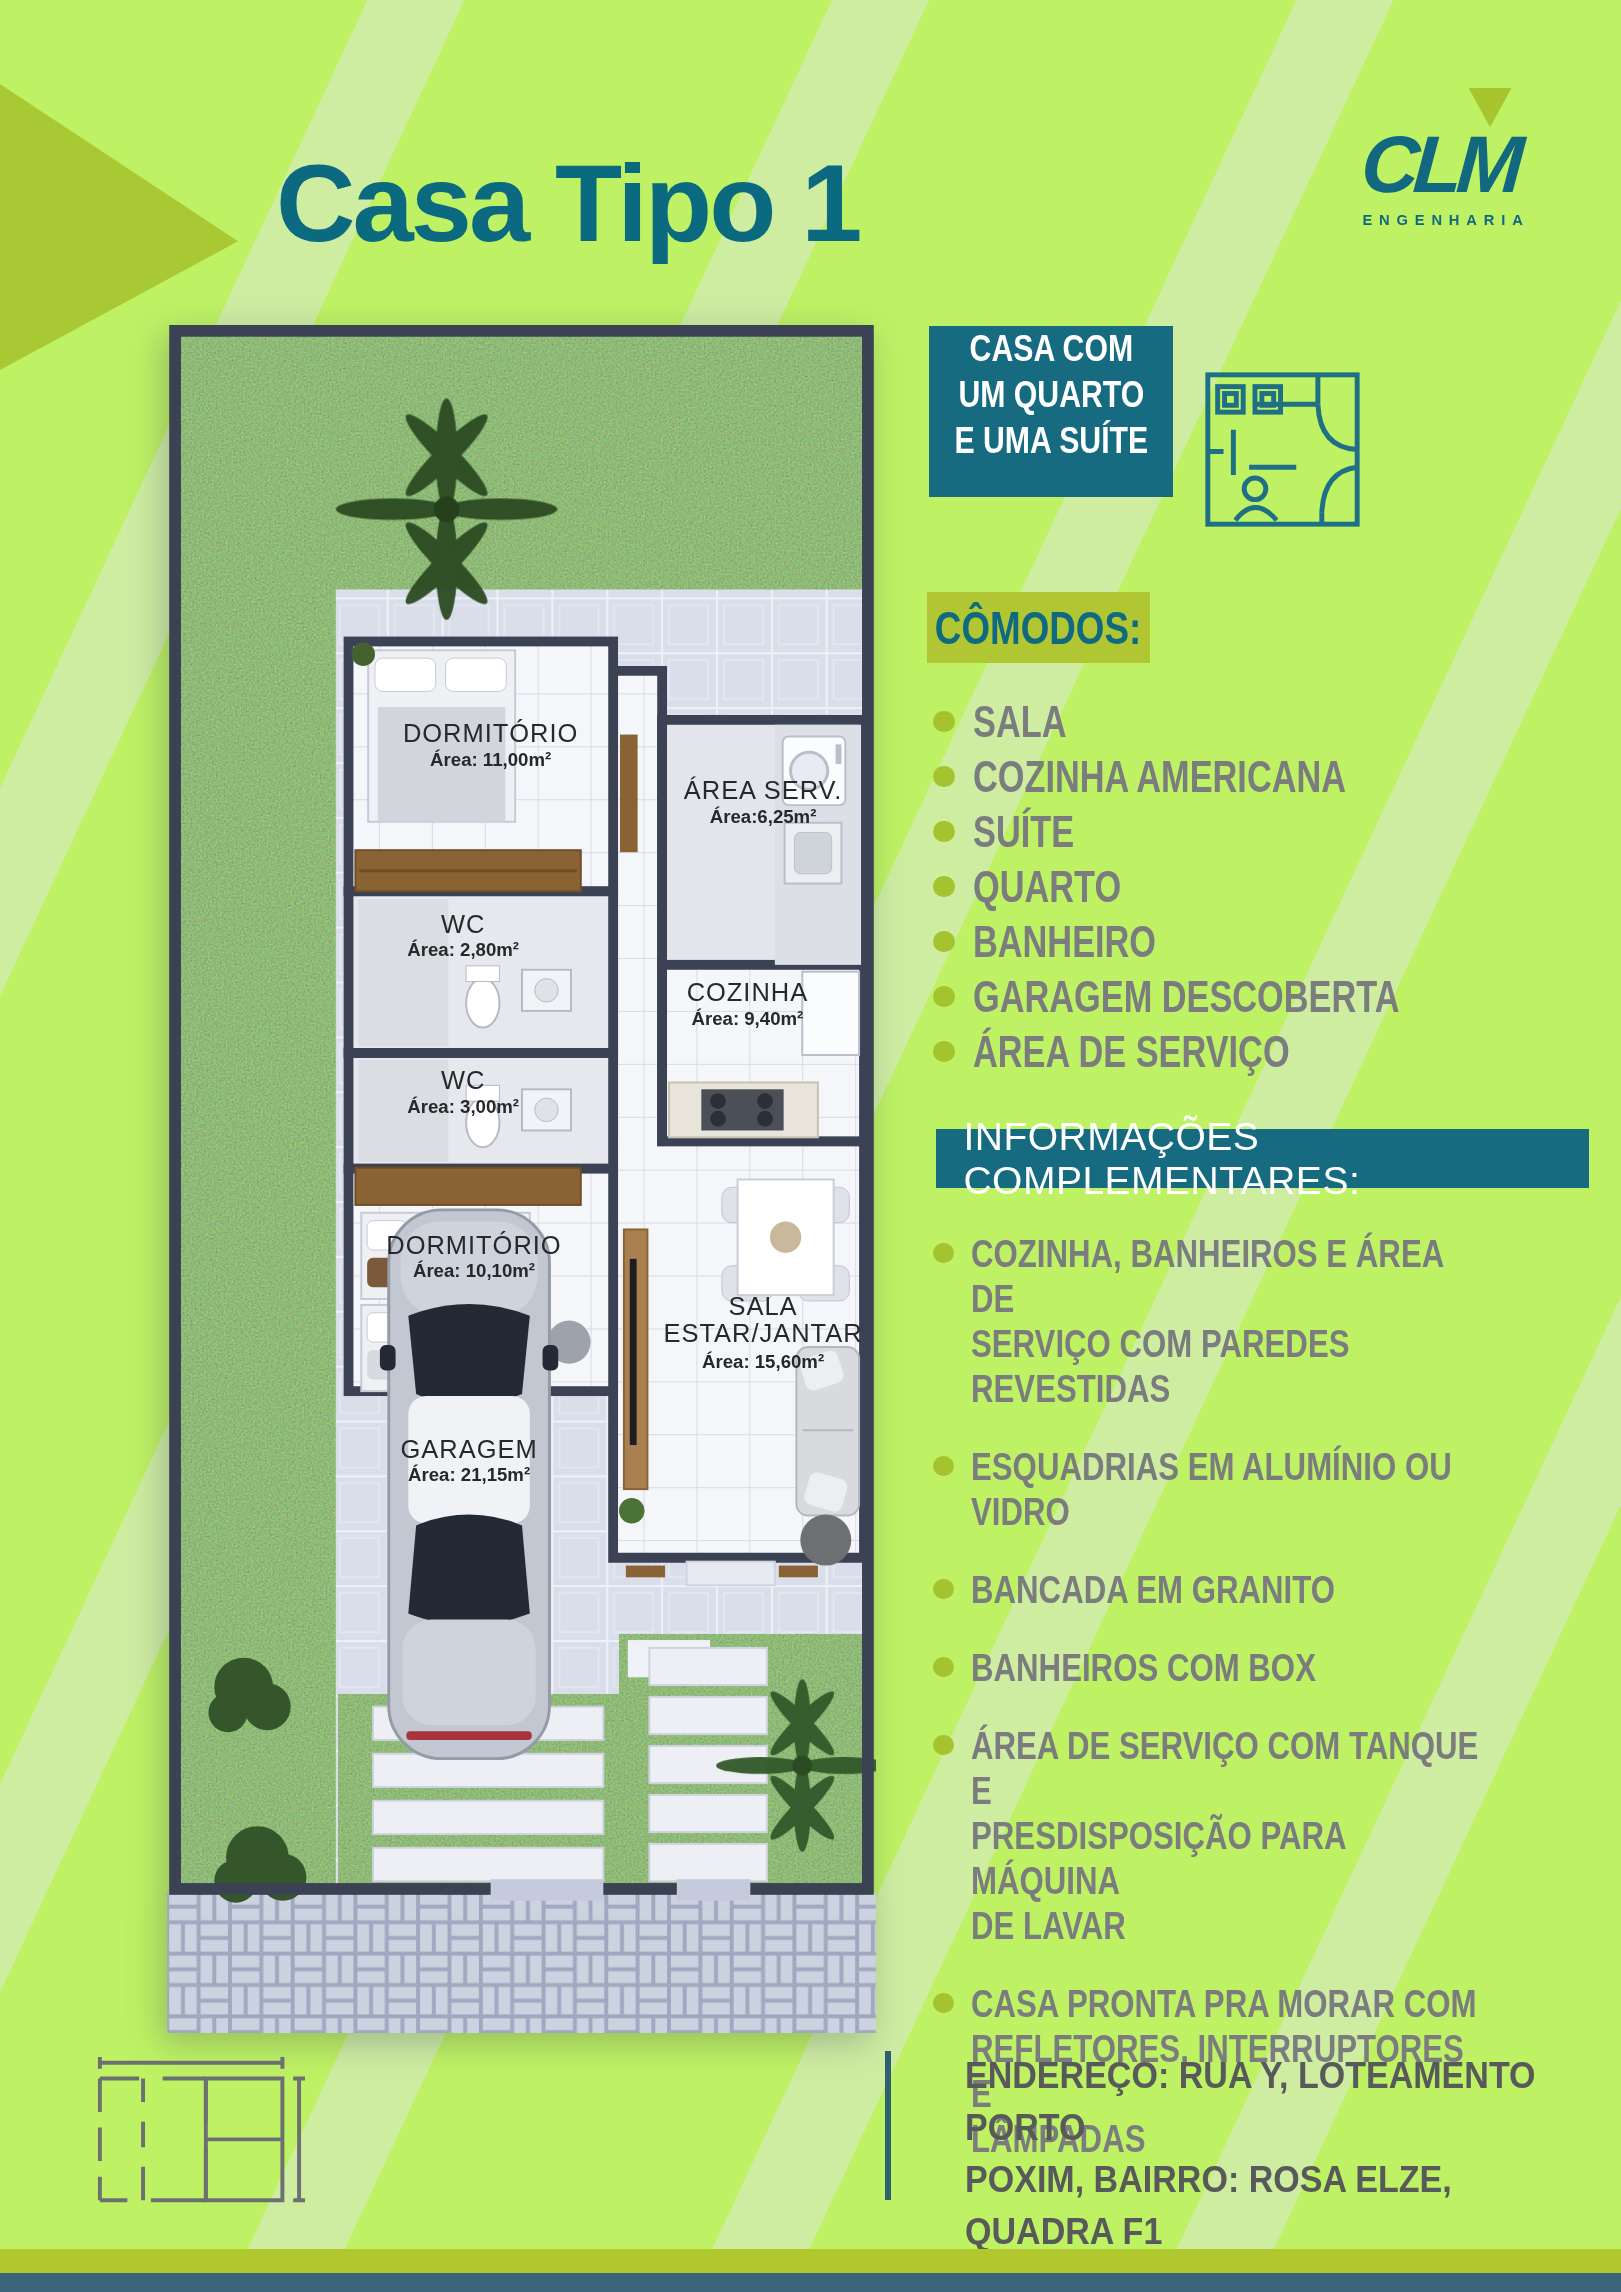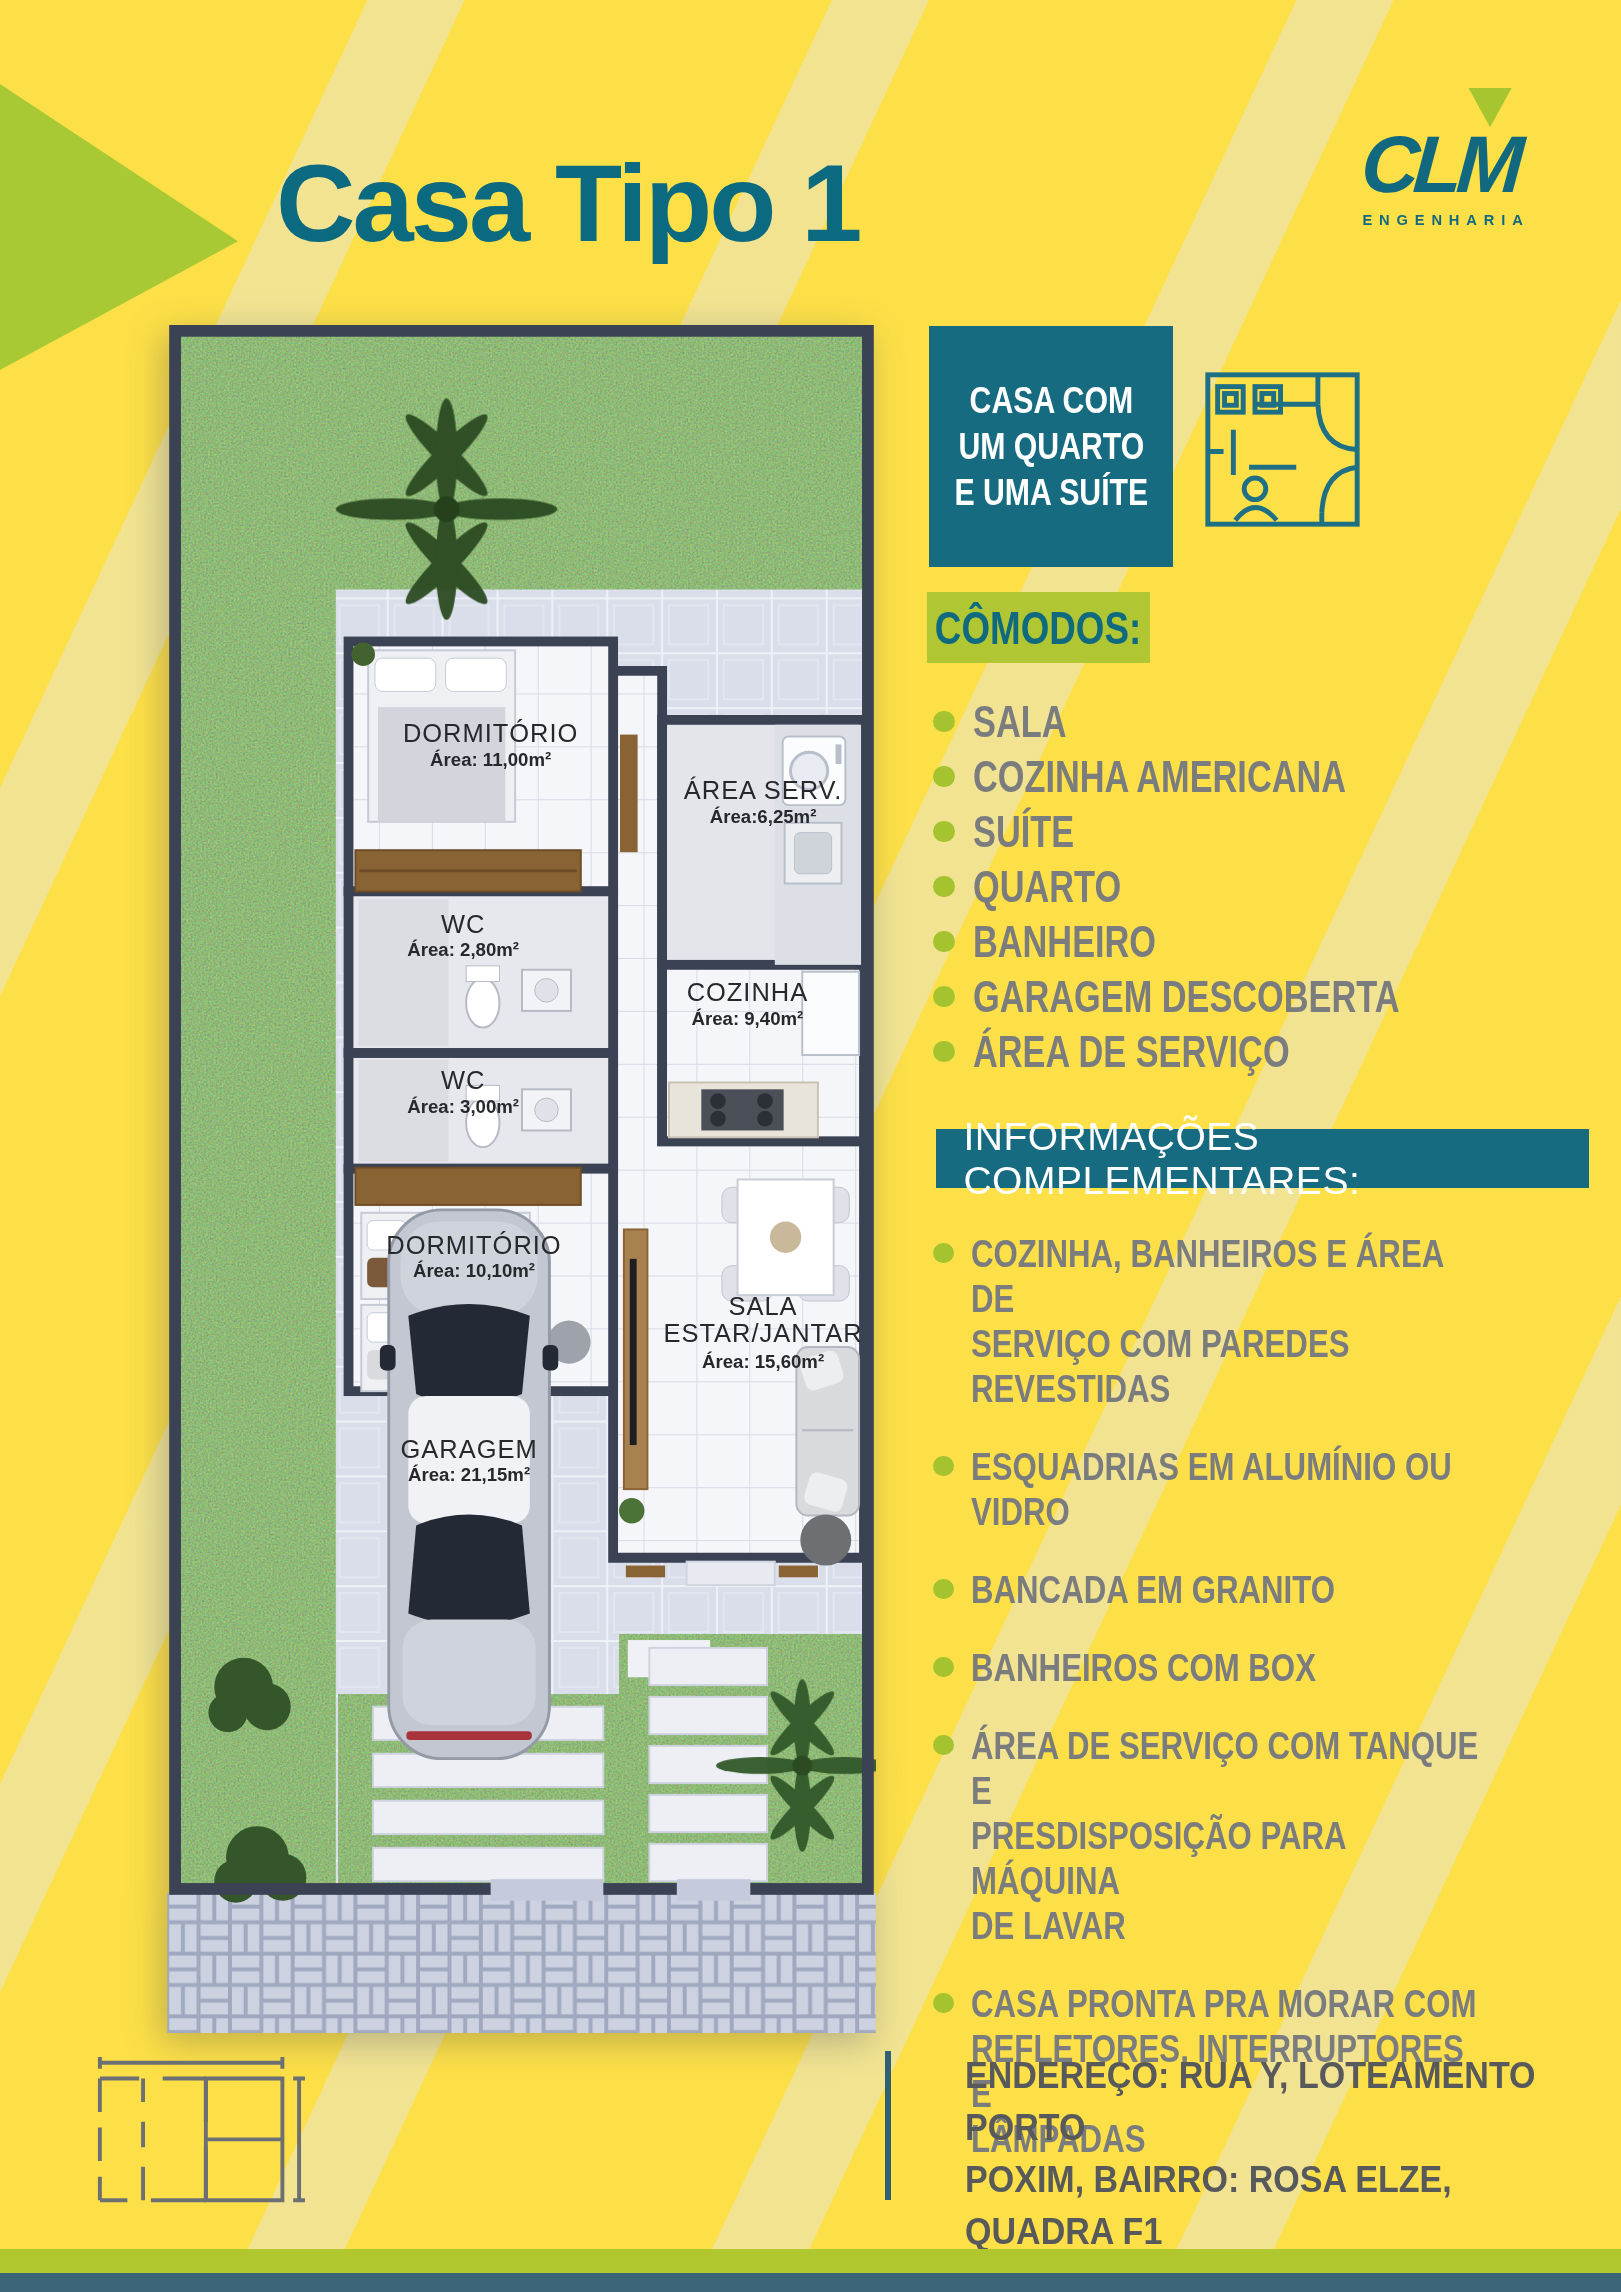--- a/index.html
+++ b/index.html
@@ -1,29 +1,29 @@
 <!DOCTYPE html>
 <html><head>
 <meta charset="utf-8">
 <style>
   * { margin:0; padding:0; box-sizing:border-box; }
   body { font-family:"Liberation Sans", sans-serif; background:#ffffff; }
-  .page { position:relative; width:1621px; height:2293px; background:#fde047; overflow:hidden; }
+  .page { position:relative; width:1621px; height:2293px; background:#bef264; overflow:hidden; }
   .page::before { content:""; position:absolute; inset:0;
     background:repeating-linear-gradient(115deg, rgba(228,231,236,0) 0 333px, rgba(228,231,236,.45) 333px 421px);
     pointer-events:none; }
   .tri { position:absolute; left:0; top:84px; width:238px; height:286px; background:#a9c934;
     clip-path:polygon(0 0, 100% 55%, 0 100%); }
   .title { position:absolute; left:276px; top:139px; font-size:110px; font-weight:bold;
     color:#0c6a80; letter-spacing:-2.9px; }
   .logo { position:absolute; left:1304px; top:76px; }
   .plan-wrap { position:absolute; left:167px; top:323px; width:709px; height:1710px;
     filter:drop-shadow(-5.9px 9.8px 17.6px rgba(50,60,80,.30)); }
-  .badge { position:absolute; left:929px; top:326px; width:244px; height:241px; background:#166b80;
-    display:flex; align-items:center; justify-content:center; text-align:center; }
+  .badge { position:absolute; left:929px; top:326px; width:244px; height:171px; background:#166b80;
+    display:flex; align-items:flex-start; justify-content:center; text-align:center; }
   .badge span { color:#ffffff; font-weight:bold; font-size:36px; line-height:46px; white-space:pre-line;
     transform:scaleX(.84); }
   .badge-icon { position:absolute; left:1198px; top:365px; }
   .comodos-bar { position:absolute; left:927px; top:592px; width:223px; height:71px; background:#b0c733;
     display:flex; align-items:center; justify-content:center; }
   .comodos-bar span { color:#0f6a80; font-weight:bold; font-size:46px; transform:scaleX(.8); }
   ul { list-style:none; }
   .comodos-list { position:absolute; left:933px; top:694px; }
   .comodos-list li { display:flex; align-items:center; height:55px; }
   .dot { width:21.6px; height:21.6px; border-radius:50%; background:#a5c32e; margin-right:18.6px; flex:0 0 auto; }

